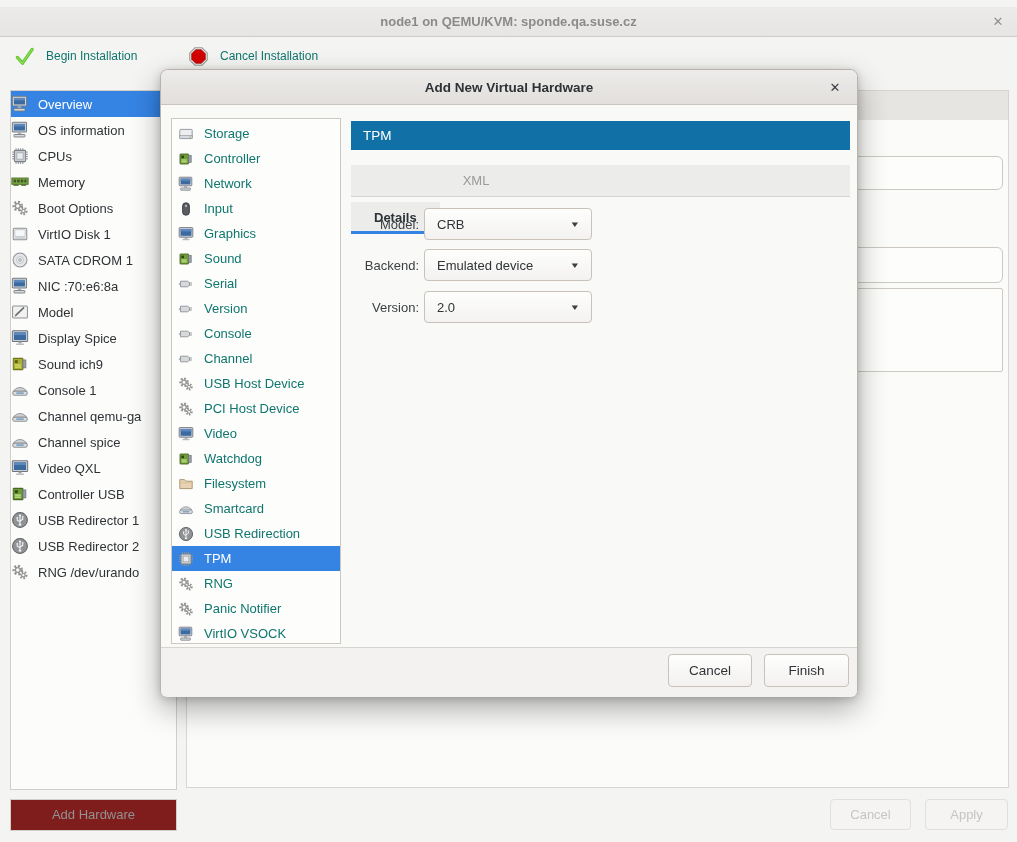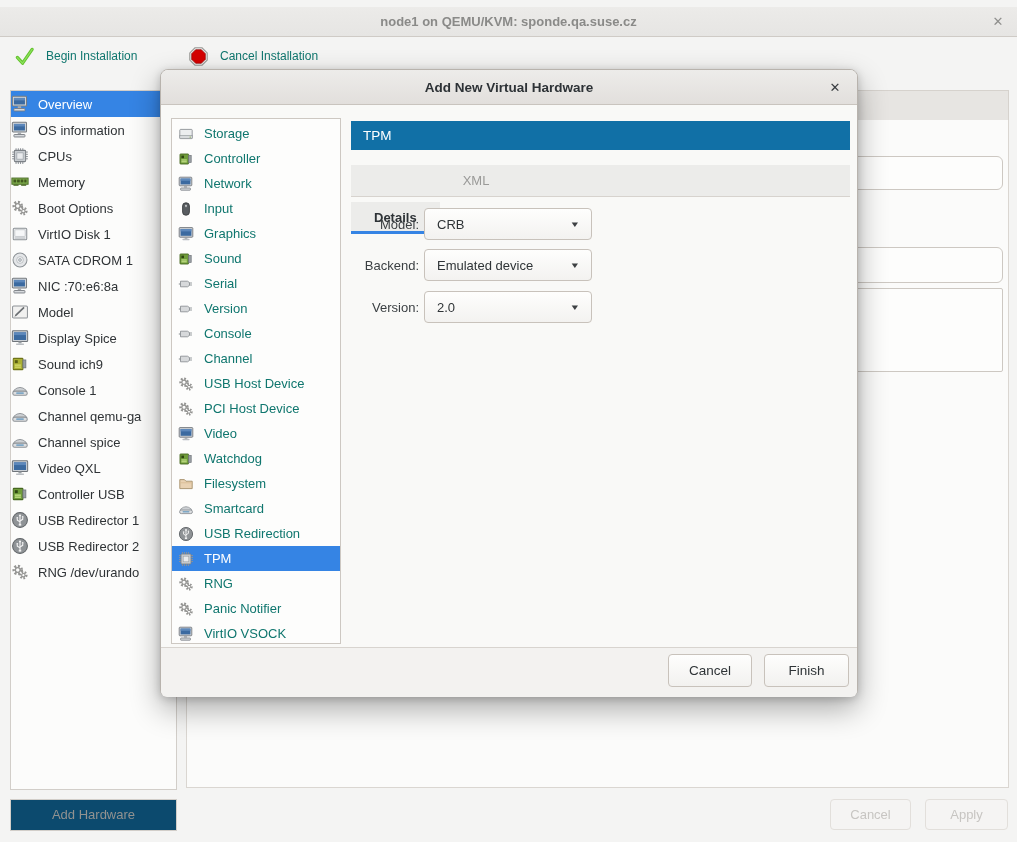--- a/index.html
+++ b/index.html
@@ -24,21 +24,21 @@
   
   .sidebar { position:absolute; left:10px; top:90px; width:167px; height:700px;
     background:#fcfcfb; border:1px solid #d2cec9; overflow:hidden; }
   .side-row { height:26px; display:flex; align-items:center; gap:9px; 
     font-size:13px; color:#2f3336; white-space:nowrap; }
   .side-row.selected { background:#3584e4; color:#ffffff; }
   .icon18 { width:18px; height:18px; flex:none; } .icon18 svg { width:18px; height:18px; }
   .icon16 { width:16px; height:16px; flex:none; } .icon16 svg { width:16px; height:16px; }
 
   .addhw-btn { position:absolute; left:10px; top:799px; width:167px; height:32px;
-    background:#0c4a6e; border:1px solid #d2cec9; border-radius:0; color:#929290;
+    background:#7f1d1d; border:1px solid #d2cec9; border-radius:0; color:#929290;
     font-size:13px; text-align:center; line-height:30px; }
 
   
   .main-header { position:absolute; left:186px; top:90px; width:823px; height:31px;
     background:#e7e5e2; border:1px solid #d6d2cd; }
   .main-panel { position:absolute; left:186px; top:120px; width:823px; height:668px;
     background:#fbfbfa; border:1px solid #dad6d1; border-top:none; }
   .field { position:absolute; background:#fdfdfc; border:1px solid #cdc8c2; border-radius:6px; }
   #field-a { left:174px; top:36px; width:642px; height:34px; }
   #field-b { left:174px; top:127px; width:642px; height:36px; }

